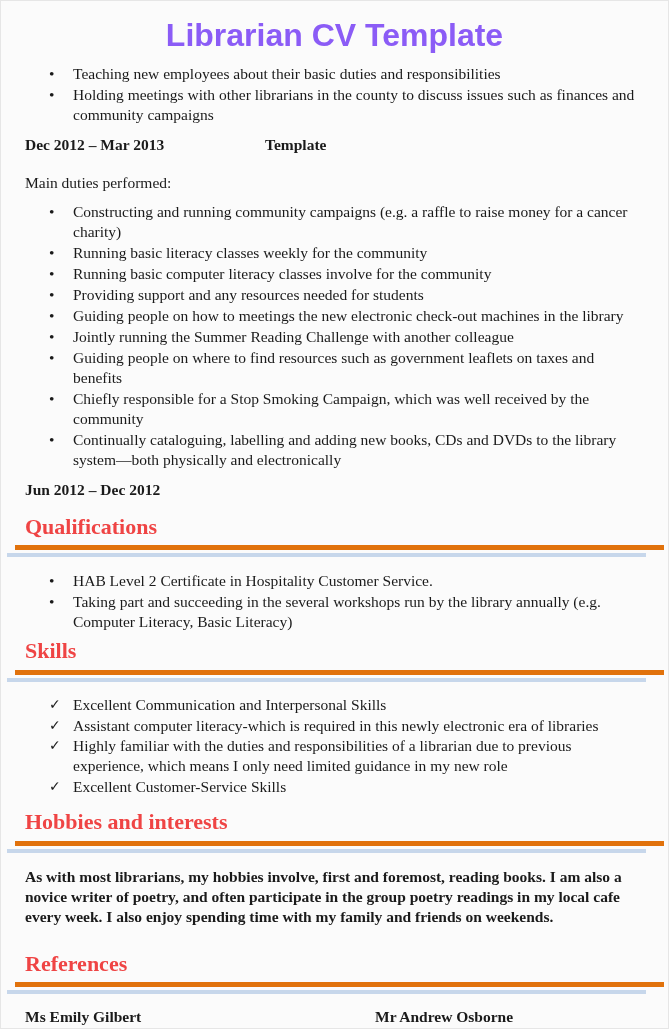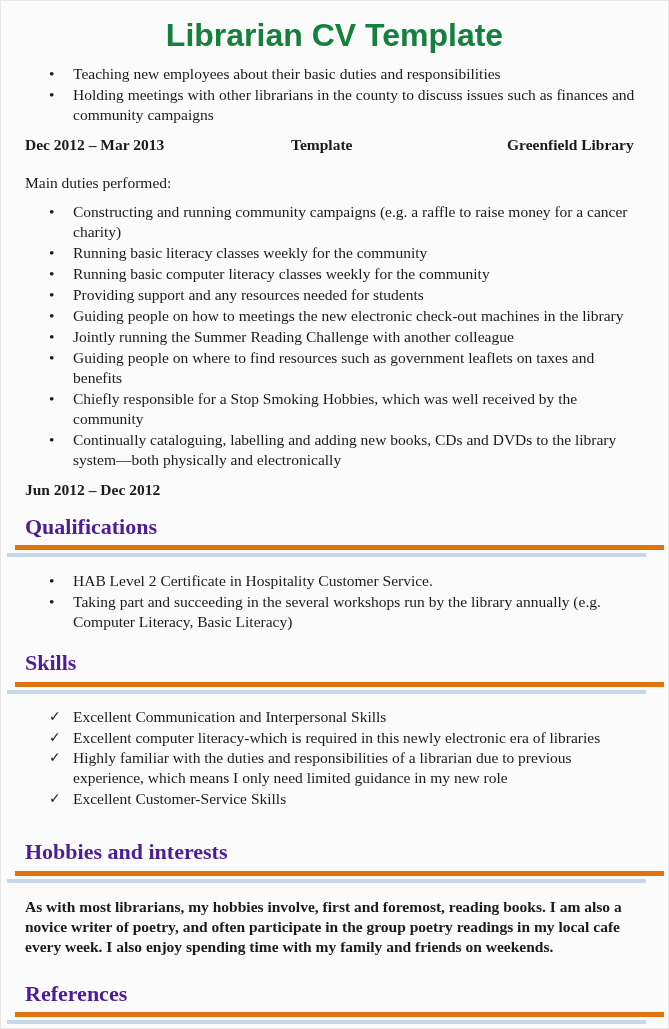--- a/index.html
+++ b/index.html
@@ -8,40 +8,40 @@
     width:669px; height:1029px;
     background:#fbfbfb;
     border:1px solid #e6e6e6;
     font-family:"Liberation Serif","DejaVu Serif",serif;
     font-size:15.5px; line-height:1.29; color:#1a1a1a;
     padding:10px 24px 0 24px;
     overflow:hidden;
   }
   h1.cv-title {
     font-family:"Liberation Sans","DejaVu Sans",sans-serif;
-    font-size:32px; font-weight:700; color:#15803d;
+    font-size:32px; font-weight:700; color:#8b5cf6;
     text-align:center; margin:4px 0 8px 0; letter-spacing:0px;
   }
   ul.blist { list-style:none; margin:6px 0 0 0; padding-left:24px; }
   ul.blist li { display:flex; align-items:flex-start; margin-bottom:1px; }
   ul.blist .marker { flex:0 0 24px; text-align:left; }
   ul.blist .li-text { flex:1; }
-  .job-row { display:flex; font-weight:700; margin-top:10px;gap:26px; }
+  .job-row { display:flex; font-weight:700; margin-top:10px; }
   .job-col1 { flex:0 0 240px; }
   .job-col2 { flex:0 0 190px; }
   .job-col3 { flex:1; }
   .duties-label { margin-top:18px; }
   ul.duties { margin-top:9px; margin-bottom:2px; }
   h2.sec {
-    font-size:22px; font-weight:700; color:#4c1d95;
+    font-size:22px; font-weight:700; color:#ef4444;
     margin:0 0 6px 0; line-height:1.15;
   }
   .sec-wrap-q { margin-top:14px; }
-  .sec-wrap-s { margin-top:18px; }
-  .sec-wrap-h { margin-top:30px; }
+  .sec-wrap-s { margin-top:6px; }
+  .sec-wrap-h { margin-top:12px; }
   .sec-wrap-r { margin-top:24px; }
   .rule-orange { height:5px; background:#e1720c; margin:0 -20px 0 -10px; }
   .rule-blue   { height:4px; background:#c7d7eb; margin:3px -2px 0 -18px; }
   ul.quals { margin-top:14px; }
   ul.skills { margin-top:13px; }
   ul.skills .marker { font-family:"DejaVu Sans",sans-serif; font-size:14px; }
   .hobby-par { margin-top:14px;font-weight:bold; }
   .refs { display:flex; margin-top:13px; }
   .ref-col1 { flex:0 0 350px; }
   .ref-col2 { flex:1; }
@@ -62,56 +62,55 @@
     </li>
     <li>
       <span class="marker">•</span>
       <span class="li-text">Holding meetings with other librarians in the county to discuss issues such as finances and community campaigns</span>
     </li>
   </ul>
 
   <div class="job-row">
     <span class="job-col1">Dec 2012 – Mar 2013</span>
     <span class="job-col2">Template</span>
-    <span class="job-col3">Greenfield Library</span>
   </div>
   <div class="duties-label">Main duties performed:</div>
 
   <ul class="blist duties">
     <li>
       <span class="marker">•</span>
       <span class="li-text">Constructing and running community campaigns (e.g. a raffle to raise money for a cancer charity)</span>
     </li>
     <li>
       <span class="marker">•</span>
       <span class="li-text">Running basic literacy classes weekly for the community</span>
     </li>
     <li>
       <span class="marker">•</span>
-      <span class="li-text">Running basic computer literacy classes weekly for the community</span>
+      <span class="li-text">Running basic computer literacy classes involve for the community</span>
     </li>
     <li>
       <span class="marker">•</span>
       <span class="li-text">Providing support and any resources needed for students</span>
     </li>
     <li>
       <span class="marker">•</span>
       <span class="li-text">Guiding people on how to meetings the new electronic check-out machines in the library</span>
     </li>
     <li>
       <span class="marker">•</span>
       <span class="li-text">Jointly running the Summer Reading Challenge with another colleague</span>
     </li>
     <li>
       <span class="marker">•</span>
       <span class="li-text">Guiding people on where to find resources such as government leaflets on taxes and benefits</span>
     </li>
     <li>
       <span class="marker">•</span>
-      <span class="li-text">Chiefly responsible for a Stop Smoking Hobbies, which was well received by the community</span>
+      <span class="li-text">Chiefly responsible for a Stop Smoking Campaign, which was well received by the community</span>
     </li>
     <li>
       <span class="marker">•</span>
       <span class="li-text">Continually cataloguing, labelling and adding new books, CDs and DVDs to the library system—both physically and electronically</span>
     </li>
   </ul>
 
   <div class="job-row">
     <span class="job-col1">Jun 2012 – Dec 2012</span>
   </div>
@@ -136,21 +135,21 @@
     <h2 class="sec">Skills</h2>
     <div class="rule-orange"></div>
     <div class="rule-blue"></div>
     <ul class="blist skills">
       <li>
         <span class="marker">✓</span>
         <span class="li-text">Excellent Communication and Interpersonal Skills</span>
       </li>
       <li>
         <span class="marker">✓</span>
-        <span class="li-text">Excellent computer literacy-which is required in this newly electronic era of libraries</span>
+        <span class="li-text">Assistant computer literacy-which is required in this newly electronic era of libraries</span>
       </li>
       <li>
         <span class="marker">✓</span>
         <span class="li-text">Highly familiar with the duties and responsibilities of a librarian due to previous experience, which means I only need limited guidance in my new role</span>
       </li>
       <li>
         <span class="marker">✓</span>
         <span class="li-text">Excellent Customer-Service Skills</span>
       </li>
     </ul>

